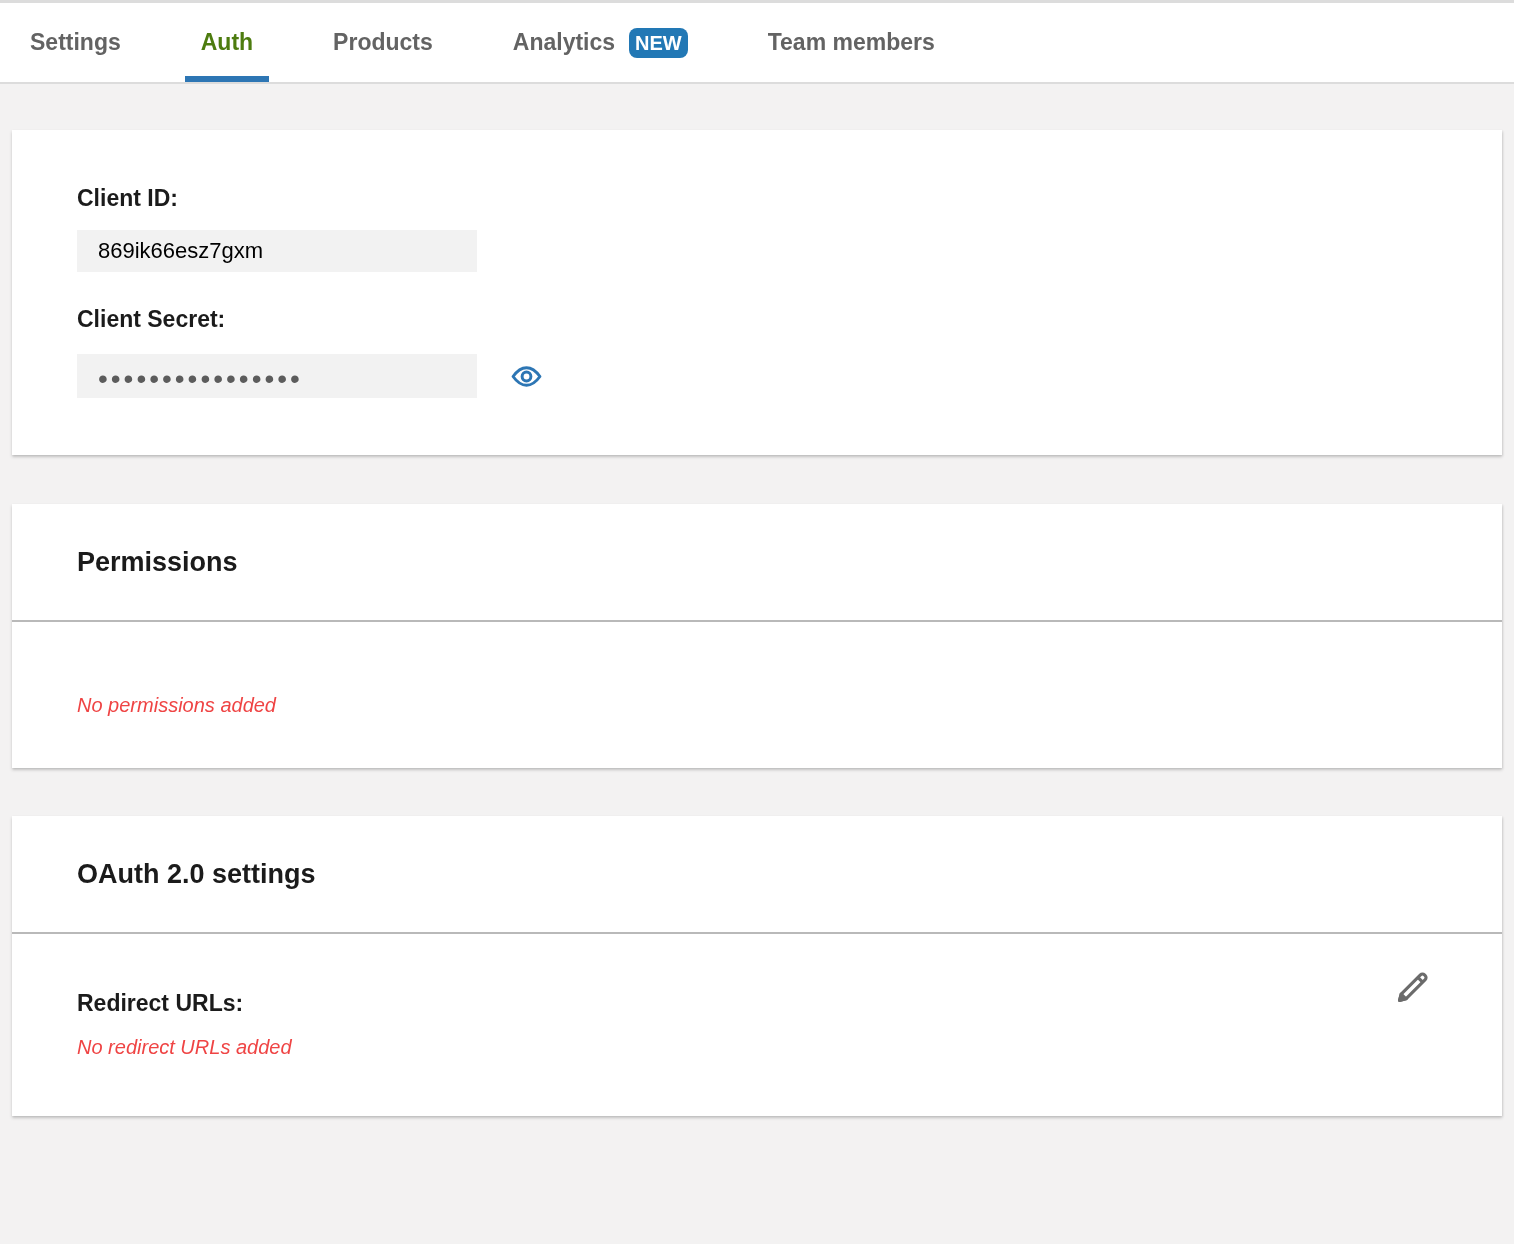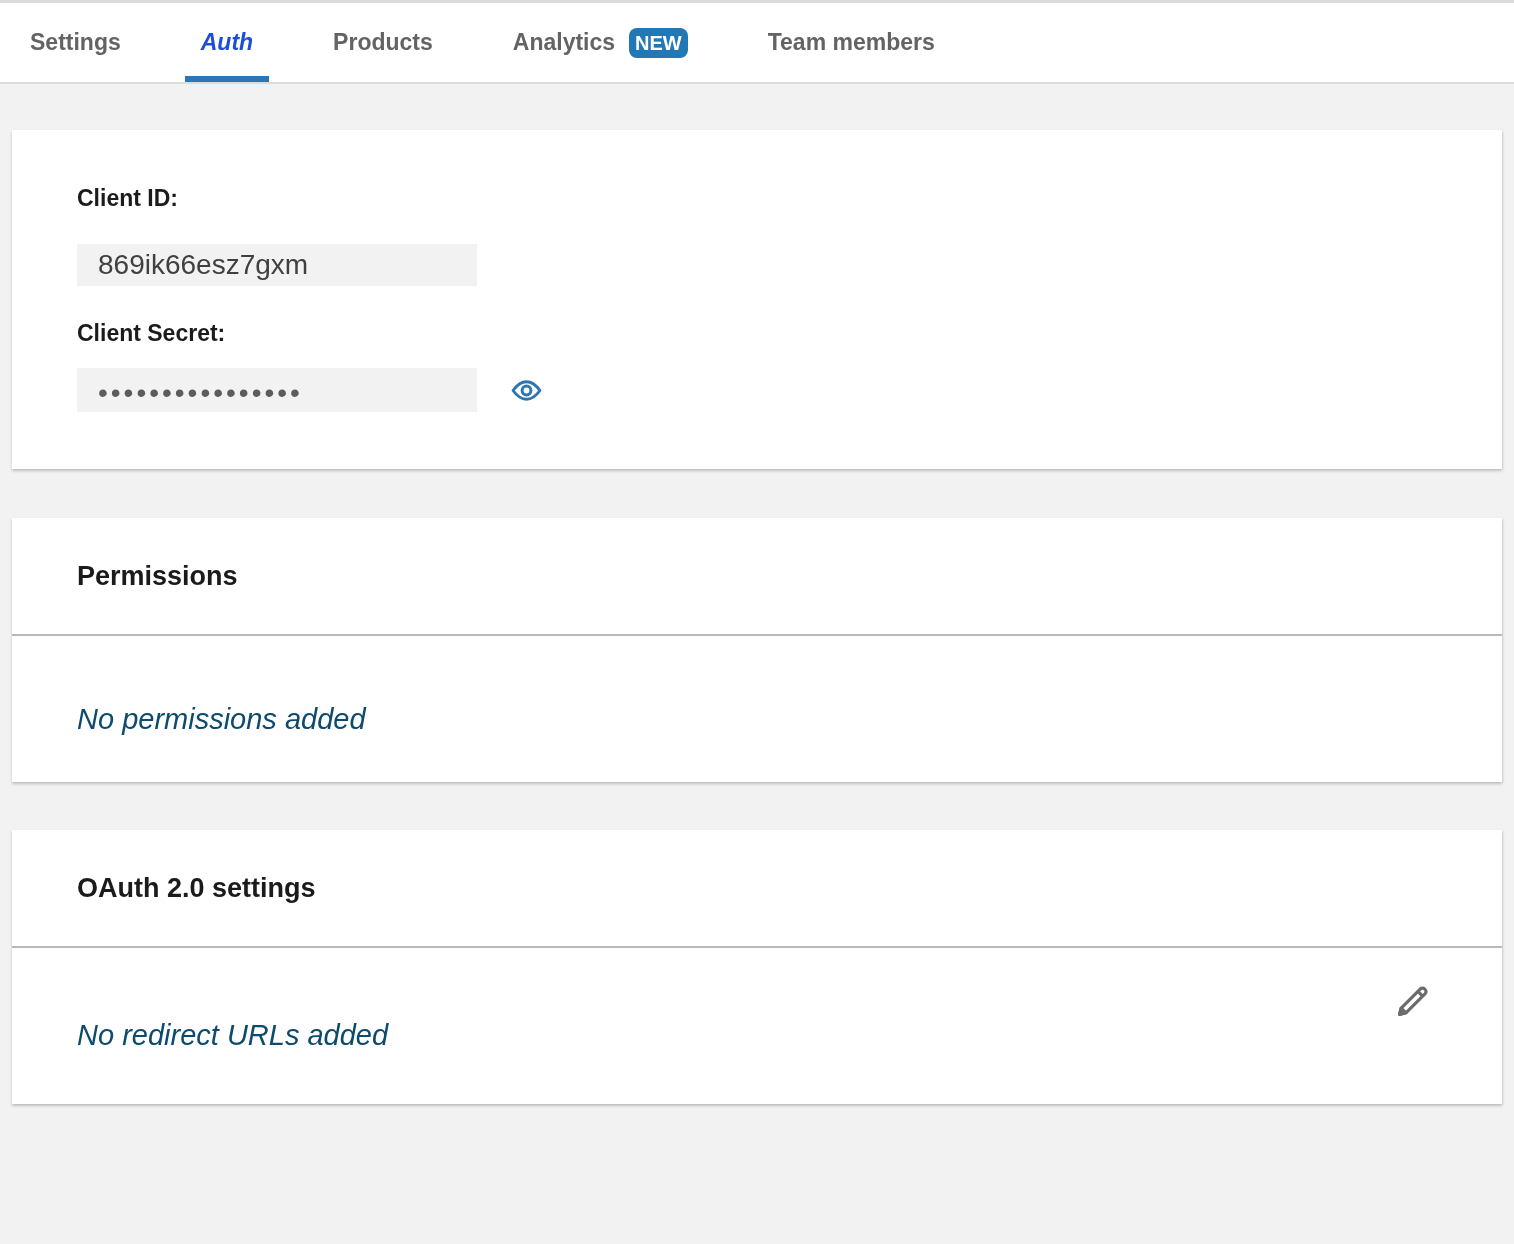--- a/index.html
+++ b/index.html
@@ -28,21 +28,21 @@
     height: 100%;
     display: flex;
     align-items: center;
     gap: 14px;
     font-size: 23px;
     font-weight: 600;
     color: #636363;
     cursor: pointer;
     white-space: nowrap;
   }
-  .tab.active { color: #1d4ed8; font-style: italic; }
+  .tab.active { color: #4d7c0f; }
   .tab.active::after {
     content: "";
     position: absolute;
     left: -16px;
     right: -16px;
     bottom: 0;
     height: 6px;
     background: #2d76b4;
   }
   .badge {
@@ -82,29 +82,29 @@
   .card-3 .card-body { padding: 56px 65px 56px; }
 
   .field-label {
     font-size: 23px;
     font-weight: 700;
     color: #1b1b1b;
     line-height: 26px;
   }
 
   .value-box {
-    margin-top: 33px;
+    margin-top: 19px;
     width: 400px;
     height: 42px;
     background: #f2f2f2;
     display: flex;
     align-items: center;
     padding-left: 21px;
-    font-size: 28px;
-    color: #404040;
+    font-size: 22px;
+    color: #000000;
   }
 
   .secret-label { margin-top: 34px; }
 
   .secret-row {
     margin-top: 22px;
     display: flex;
     align-items: center;
     gap: 34px;
   }
@@ -123,22 +123,22 @@
     border: none;
     padding: 0;
     cursor: pointer;
     display: flex;
     align-items: center;
     justify-content: center;
   }
 
   .empty-note {
     font-style: italic;
-    font-size: 29px;
-    color: #0c4a6e;
+    font-size: 20px;
+    color: #ef4444;
     line-height: 26px;
   }
   .redirect-note { margin-top: 18px; }
 
   .edit-btn {
     position: absolute;
     top: 32px;
     right: 68px;
   }
 </style>
@@ -183,20 +183,21 @@
   <div class="card-body">
     <div class="empty-note">No permissions added</div>
   </div>
 </section>
 
 <section class="card card-3">
   <header class="card-header">
     <h2 class="card-title">OAuth 2.0 settings</h2>
   </header>
   <div class="card-body">
+    <div class="field-label">Redirect URLs:</div>
     <div class="empty-note redirect-note">No redirect URLs added</div>
 
     <button class="icon-btn edit-btn">
       <span style="display:flex;">
         <svg width="44" height="44" viewBox="0 0 24 24" fill="none" stroke="#6b6b6b" stroke-width="1.7" stroke-linejoin="round">
           <path d="M5.2 18.8l0.9-3.5L16.6 4.8a1.55 1.55 0 0 1 2.2 0l0.4 0.4a1.55 1.55 0 0 1 0 2.2L8.7 17.9l-3.5 0.9z"></path>
           <path d="M15.2 6.2l2.6 2.6"></path>
           <path d="M5.2 18.8l3.5-0.9-2.6-2.6-0.9 3.5z" fill="#6b6b6b"></path>
         </svg>
       </span>

